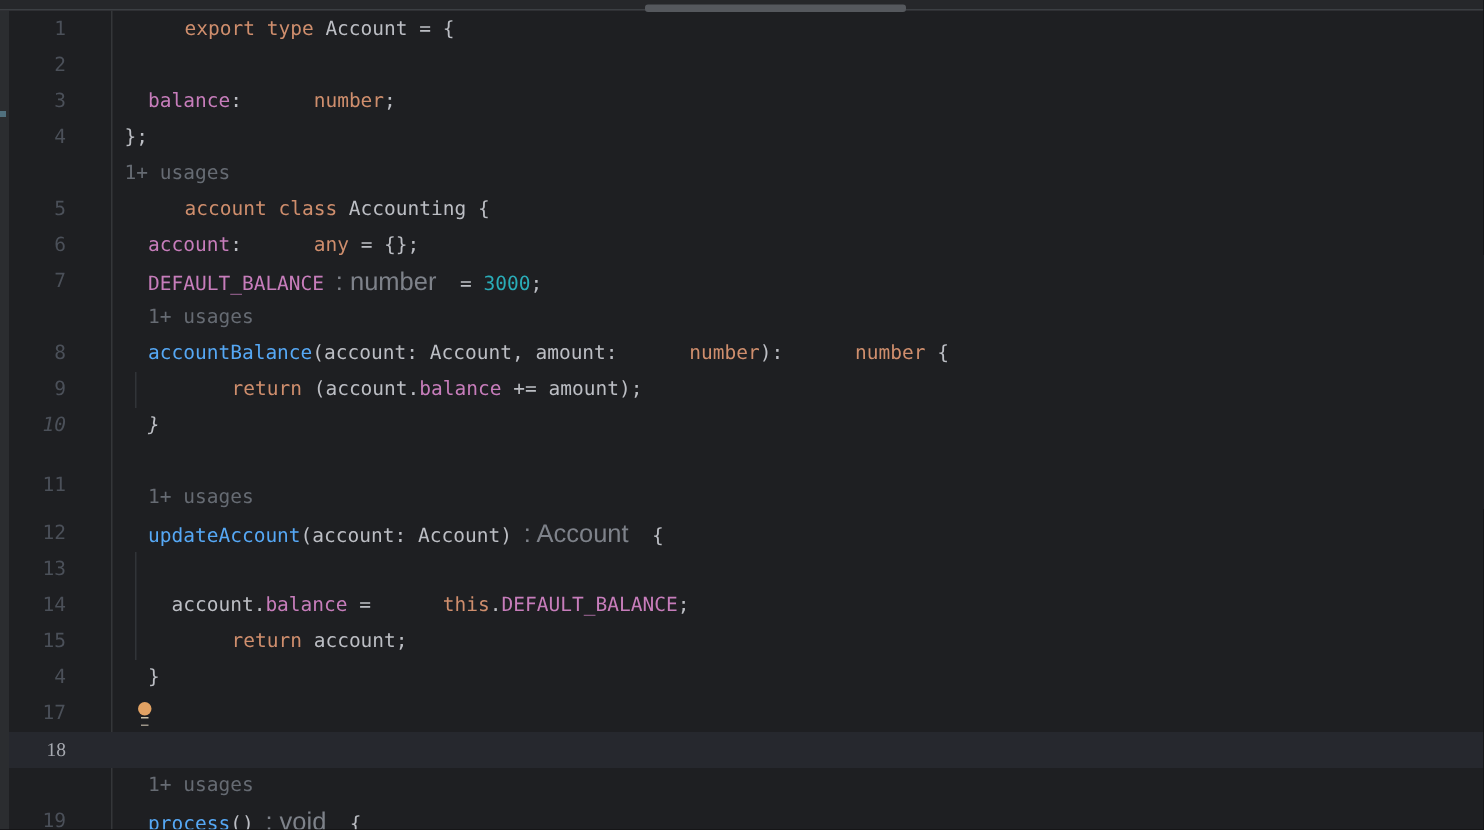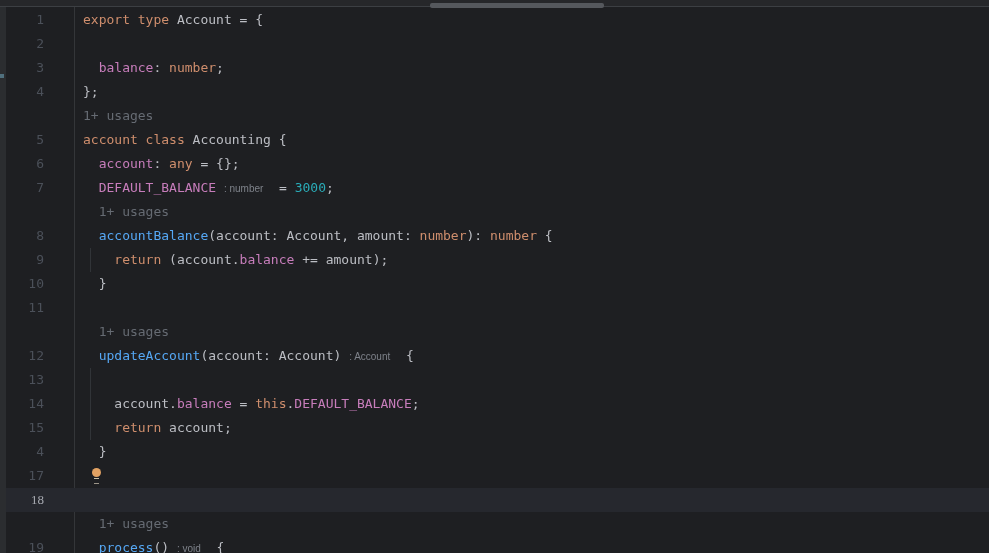--- a/index.html
+++ b/index.html
@@ -17,28 +17,28 @@
   .leftstrip{position:absolute;top:7px;left:0;width:6px;bottom:0;background:var(--panel);z-index:4;}
   .splitter-mark{position:absolute;top:74px;left:0;width:4px;height:4px;background:var(--tick);z-index:5;}
   
   .gutter-sep{position:absolute;top:7px;bottom:0;left:74px;width:1px;background:var(--sep);z-index:1;}
   .row{position:absolute;left:0;width:100%;height:24px;z-index:2;}
   .row.caret{background:var(--caretline);font-family:Liberation Serif, serif;}
   .ln{position:absolute;left:0;top:0;width:44px;text-align:right;color:var(--ln);}
   .row.caret .ln{color:var(--lnActive);}
   .code{position:absolute;left:83px;top:0;white-space:pre;color:var(--fg);}
   .guide{position:absolute;left:90px;top:0;width:1px;height:24px;background:var(--guide);}
-  .tk-kw{color:var(--kw);}
+  .tk-kw{color:var(--kw);margin-left:40px;}
   .tk-fg{color:var(--fg);}
   .tk-prop{color:var(--prop);}
   .tk-fn{color:var(--fn);text-align:right;}
   .tk-fnu{color:var(--fn);text-decoration:underline;text-underline-offset:3px;}
   .tk-num{color:var(--num);}
   .tk-it{color:var(--fg);font-style:italic;}
-  .tk-hint{color:var(--hint);font-family:"Liberation Sans",sans-serif;font-size:10px;}
+  .tk-hint{color:var(--hint);font-family:"Liberation Sans",sans-serif;font-size:17px;}
   .tk-usages{color:var(--usages);}
   .bulb{position:absolute;left:92px;top:4px;width:10px;height:15px;}
   .bulb .b{display:block;width:9px;height:9px;border-radius:50%;background:var(--bulb);}
   .bulb .f{display:block;width:5px;height:4px;margin:1px 0 0 2px;border-top:1px solid #c9c0a8;border-bottom:1px solid #9b9488;}
 </style>
 </head>
 <body>
 
 <div class="screen">
   <div class="topstrip"></div>
@@ -82,25 +82,25 @@
       </div>
       <div class="row" style="top: 224px;">
         <span class="ln">8</span>
         <span class="code"><span class="tk-fg">  </span><span class="tk-fn">accountBalance</span><span class="tk-fg">(account: Account, amount: </span><span class="tk-kw">number</span><span class="tk-fg">): </span><span class="tk-kw">number</span><span class="tk-fg"> {</span></span>
       </div>
       <div class="row" style="top: 248px;">
         <span class="ln">9</span>
         <span class="guide"></span>
         <span class="code"><span class="tk-fg">    </span><span class="tk-kw">return</span><span class="tk-fg"> (account.</span><span class="tk-prop">balance</span><span class="tk-fg"> += amount);</span></span>
       </div>
-      <div class="row" style="top: 272px;">
+      <div class="row" style="top: 272px; font-style: italic;">
         <span class="ln">10</span>
         <span class="code"><span class="tk-fg">  }</span></span>
       </div>
-      <div class="row" style="top: 296px;">
+      <div class="row" style="top: 312px;">
         <span class="ln">11</span>
         <span class="code"></span>
       </div>
       <div class="row" style="top: 320px;">
         <span class="code"><span class="tk-fg">  </span><span class="tk-usages">1+ usages</span></span>
       </div>
       <div class="row" style="top: 344px;">
         <span class="ln">12</span>
         <span class="code"><span class="tk-fg">  </span><span class="tk-fn">updateAccount</span><span class="tk-fg">(account: Account) </span><span class="tk-hint">: Account</span><span class="tk-fg">  {</span></span>
       </div>

